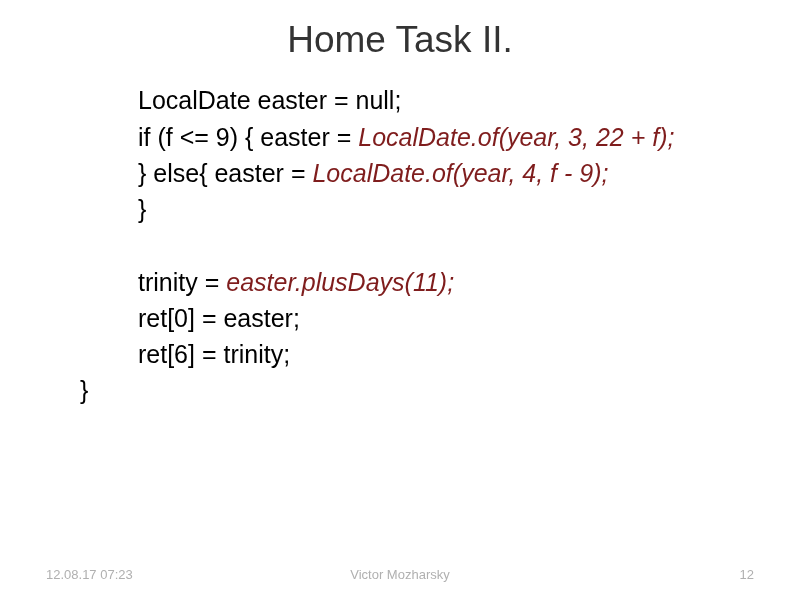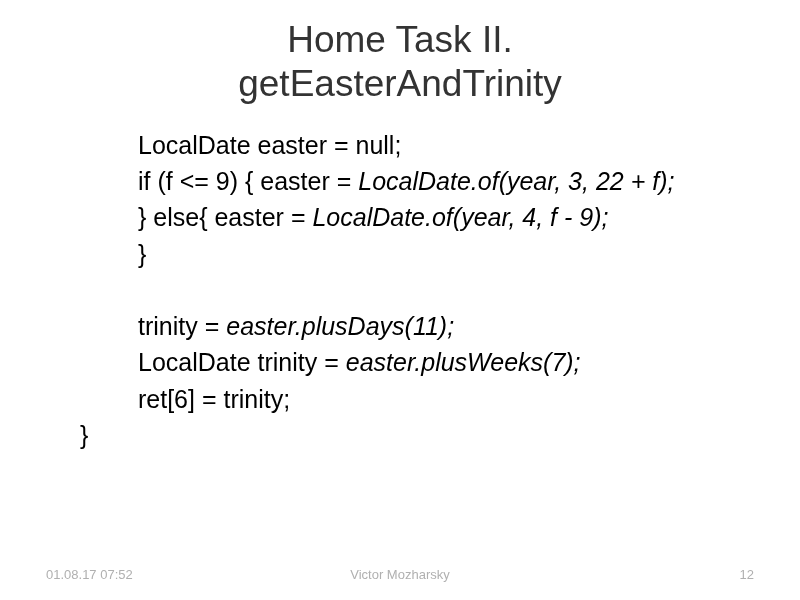--- a/index.html
+++ b/index.html
@@ -39,21 +39,21 @@
       padding-right: 20px;
     }
     .code-line {
       white-space: pre-wrap;
     }
     .indent {
       display: inline-block;
       width: 58px;
     }
     .red {
-      color: #000000;
+      color: #7f1d1d;
       font-style: italic;
       font-weight: 500;
     }
     .footer {
       position: absolute;
       bottom: 18px;
       left: 0;
       width: 100%;
       display: flex;
       justify-content: space-between;
@@ -68,33 +68,32 @@
       transform: translateX(-50%);
       text-align: left;
     }
   </style>
 </head>
 <body>
 
 <div class="slide">
   <div class="title">
     <span>Home Task II.</span><br>
-    <span>getEasterAndTrinity</span>
   </div>
 
   <div class="code-block">
     <div class="code-line"><span class="indent"></span><span>LocalDate easter = null;</span></div>
     <div class="code-line"><span class="indent"></span><span>if (f &lt;= 9) { easter = </span><span class="red">LocalDate.of(year, 3, 22 + f);</span></div>
     <div class="code-line"><span class="indent"></span><span>} else{ easter = </span><span class="red">LocalDate.of(year, 4, f - 9);</span></div>
     <div class="code-line"><span class="indent"></span><span>}</span></div>
     <div class="code-line">&nbsp;</div>
     <div class="code-line"><span class="indent"></span><span>trinity = </span><span class="red">easter.plusDays(11);</span></div>
-    <div class="code-line"><span class="indent"></span><span>LocalDate trinity = </span><span class="red">easter.plusWeeks(7);</span></div>
+    <div class="code-line"><span class="indent"></span><span>ret[0] = easter;</span></div>
     <div class="code-line"><span class="indent"></span><span>ret[6] = trinity;</span></div>
     <div class="code-line"><span>}</span></div>
   </div>
 
   <div class="footer">
-    <span>01.08.17 07:52</span>
+    <span>12.08.17 07:23</span>
     <span class="footer-center">Victor Mozharsky</span>
     <span>12</span>
   </div>
 </div>
 
 </body></html>

